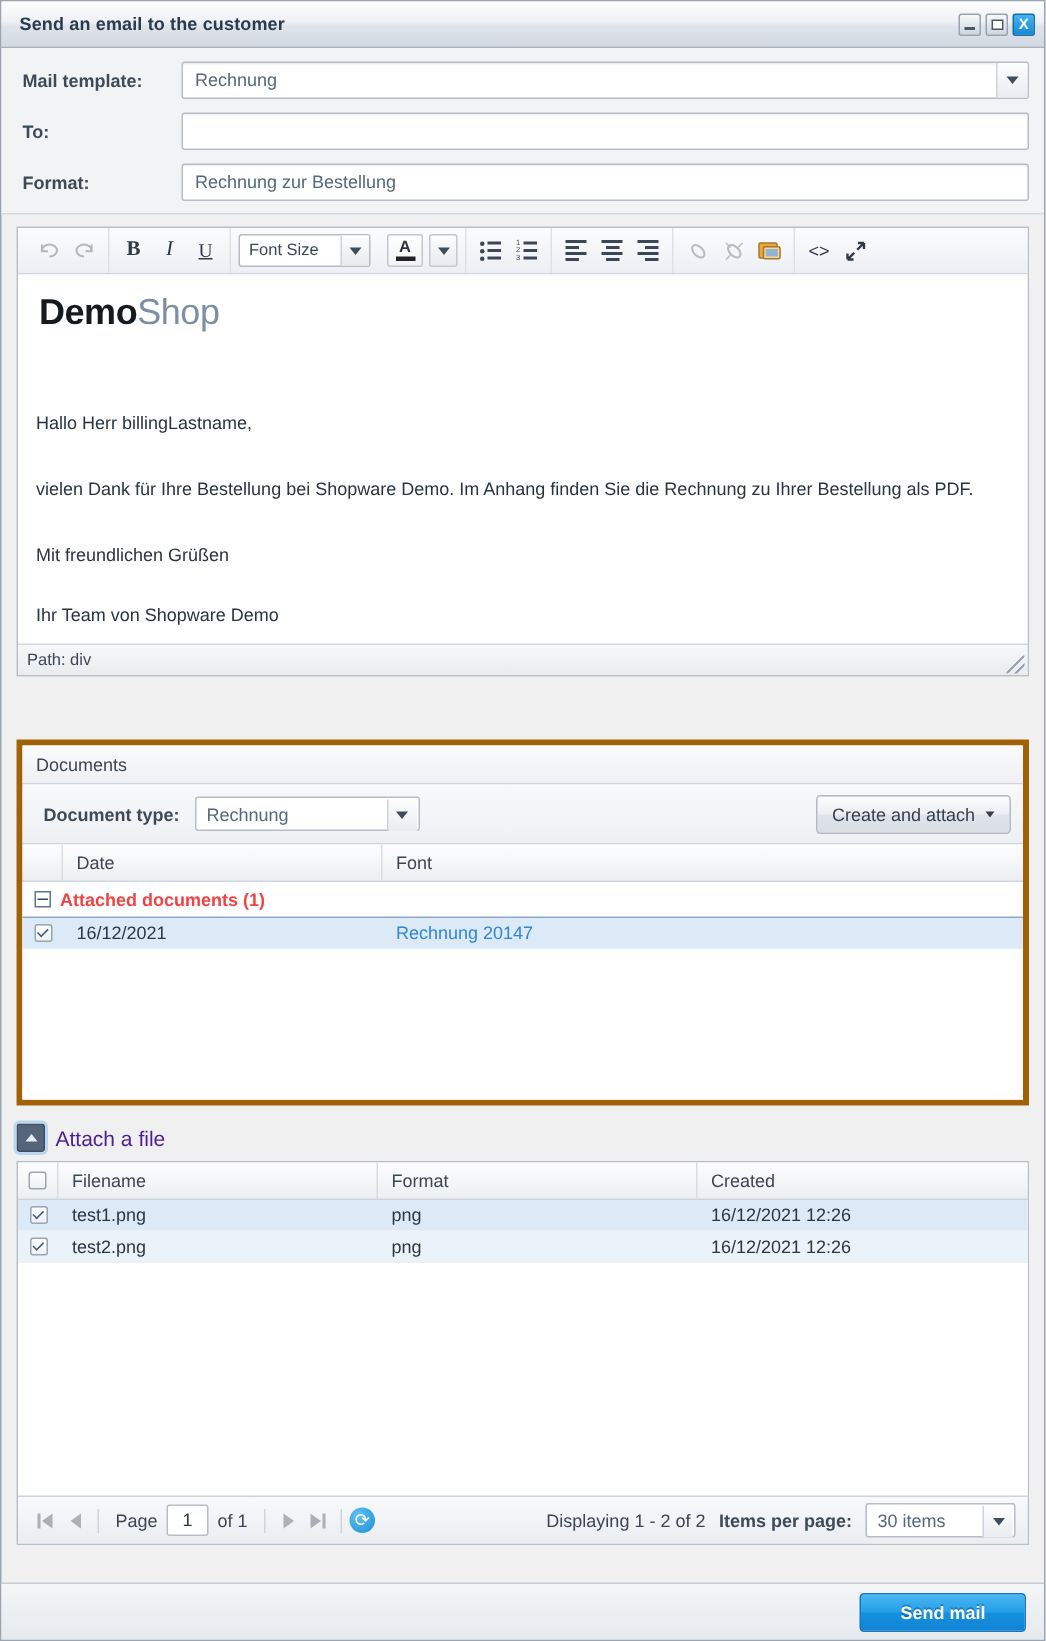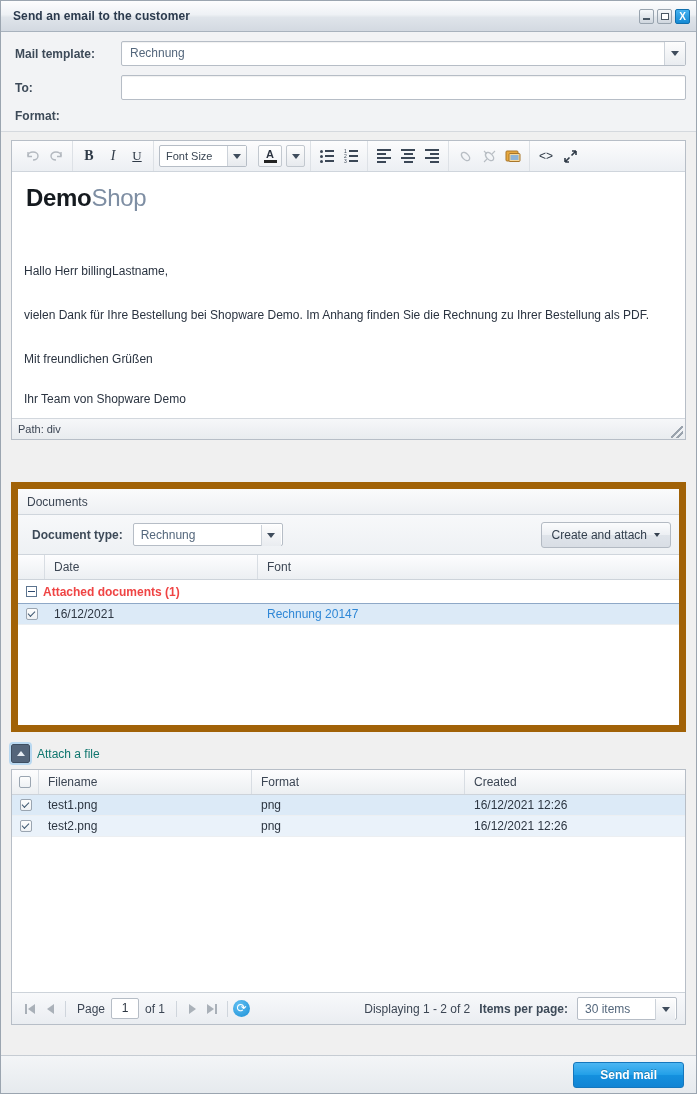--- a/index.html
+++ b/index.html
@@ -191,21 +191,21 @@
     position: absolute; right: 2px; bottom: 1px;
     width: 12px; height: 12px;
     background:
       linear-gradient(135deg, transparent 45%, #9aa3ad 45%, #9aa3ad 55%, transparent 55%),
       linear-gradient(135deg, transparent 70%, #9aa3ad 70%, #9aa3ad 80%, transparent 80%);
   }
 
   
   .panel {
     margin: 0 10px;
-    border: 7px solid #a16207;
+    border: 4px solid #a16207;
     background: #fff;
   }
   .panel-header {
     height: 26px;
     background: linear-gradient(to bottom, #fafbfc, #eef0f3);
     border-bottom: 1px solid #cfd5dc;
     display: flex; align-items: center;
     padding-left: 9px;
     font-size: 12px; color: #3c4654;
   }
@@ -322,21 +322,21 @@
     border-radius: 2px;
     display: flex; align-items: center; justify-content: center;
     outline: 2px solid #b9d8f0;
   }
   .upload-btn .up-arrow {
     width: 0; height: 0;
     border-left: 4px solid transparent;
     border-right: 4px solid transparent;
     border-bottom: 5px solid #e7edf4;
   }
-  .attach-label { font-size: 12px; color: #0f766e; }
+  .attach-label { font-size: 14px; color: #4c1d95; }
 
   
   .file-panel {
     margin: 0 10px;
     border: 1px solid #b7bec7;
     background: #fff;
     display: flex; flex-direction: column;
   }
   .file-grid-space { height: 155px; background: #fff; }
 
@@ -439,20 +439,23 @@
       </div>
     </div>
     <div class="field-row">
       <div class="field-label">To:</div>
       <div class="field-ctl">
         <div class="txtbox"></div>
       </div>
     </div>
     <div class="field-row">
       <div class="field-label">Format:</div>
+      <div class="field-ctl">
+        <div class="txtbox">Rechnung zur Bestellung</div>
+      </div>
     </div>
   </div>
 
   <div class="editor-outer">
     <div class="editor-toolbar">
 
       <div class="tgroup">
         <div class="tbtn disabled">
           <svg width="15" height="14" viewBox="0 0 15 14">
               <path d="M3 7 A5 4 0 1 1 8 11" fill="none" stroke="#3b4756" stroke-width="1.4"></path>

